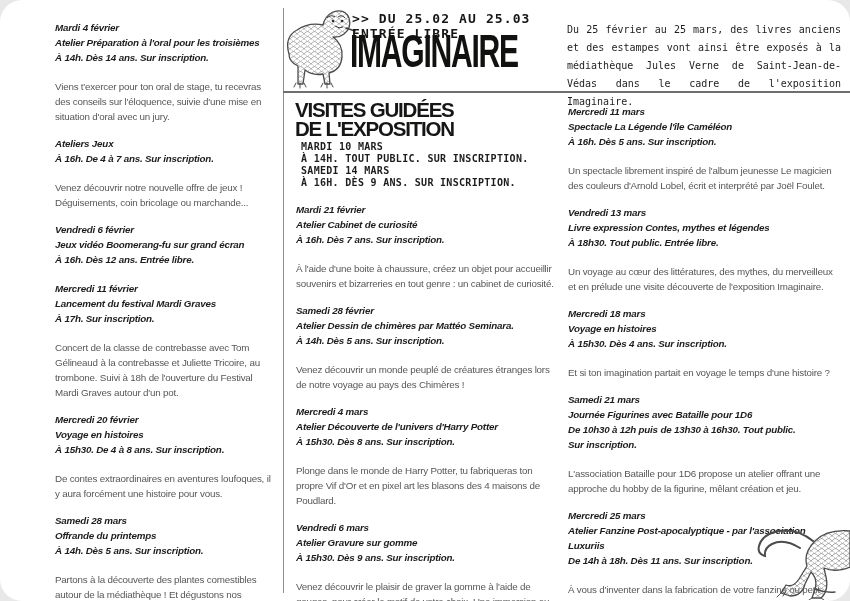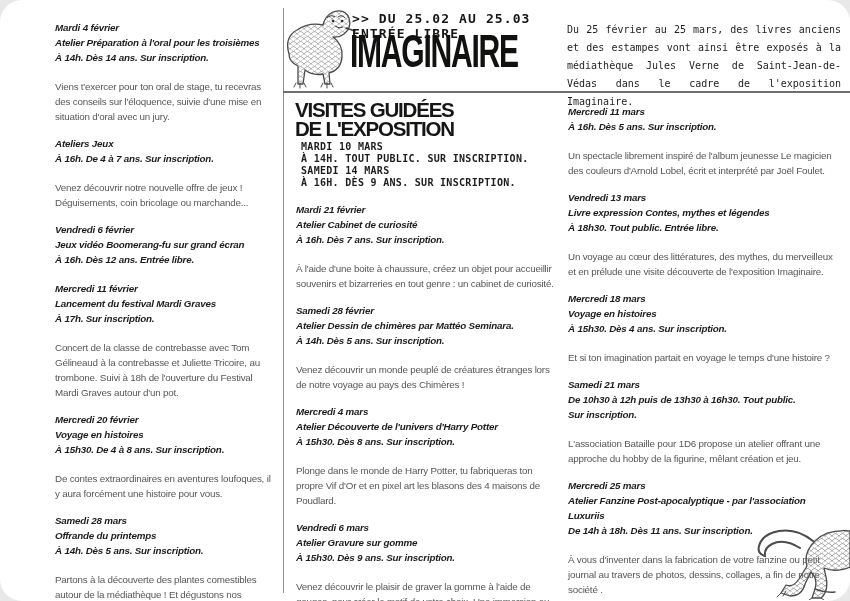--- a/index.html
+++ b/index.html
@@ -141,37 +141,39 @@
       <div class="ev-h">Vendredi 6 mars</div>
       <div class="ev-h">Atelier Gravure sur gomme</div>
       <div class="ev-h">À 15h30. Dès 9 ans. Sur inscription.</div>
       <div class="ev-d">Venez découvrir le plaisir de graver la gomme à l'aide de gouges, pour créer le motif de votre choix. Une immersion au préalable dans l'exposition Imaginaire pourra vous inspirer .</div>
     </div>
   </div>
 
   <div class="col col-right">
     <div class="event">
       <div class="ev-h">Mercredi 11 mars</div>
+      <div class="ev-h">Spectacle La Légende l'île Caméléon</div>
       <div class="ev-h">À 16h. Dès 5 ans. Sur inscription.</div>
       <div class="ev-d">Un spectacle librement inspiré de l'album jeunesse Le magicien des couleurs d'Arnold Lobel, écrit et interprété par Joël Foulet.</div>
     </div>
     <div class="event">
       <div class="ev-h">Vendredi 13 mars</div>
       <div class="ev-h">Livre expression Contes, mythes et légendes</div>
       <div class="ev-h">À 18h30. Tout public. Entrée libre.</div>
       <div class="ev-d">Un voyage au cœur des littératures, des mythes, du merveilleux et en prélude une visite découverte de l'exposition Imaginaire.</div>
     </div>
     <div class="event">
       <div class="ev-h">Mercredi 18 mars</div>
       <div class="ev-h">Voyage en histoires</div>
       <div class="ev-h">À 15h30. Dès 4 ans. Sur inscription.</div>
       <div class="ev-d">Et si ton imagination partait en voyage le temps d'une histoire ?</div>
     </div>
     <div class="event">
       <div class="ev-h">Samedi 21 mars</div>
+      <div class="ev-h">Journée Figurines avec Bataille pour 1D6</div>
       <div class="ev-h">De 10h30 à 12h puis de 13h30 à 16h30. Tout public.
 Sur inscription.</div>
       <div class="ev-d">L'association Bataille pour 1D6 propose un atelier offrant une approche du hobby de la figurine, mêlant création et jeu.</div>
     </div>
     <div class="event">
       <div class="ev-h">Mercredi 25 mars</div>
       <div class="ev-h">Atelier Fanzine Post-apocalyptique - par l'association Luxuriis</div>
       <div class="ev-h">De 14h à 18h. Dès 11 ans. Sur inscription.</div>
       <div class="ev-d narrow">À vous d'inventer dans la fabrication de votre fanzine ou petit journal au travers de photos, dessins, collages, a fin de notre société .</div>
     </div>

